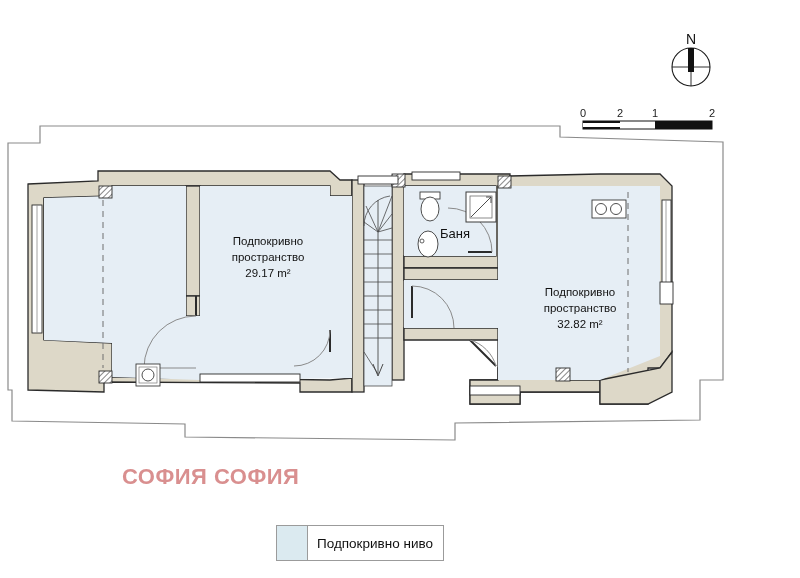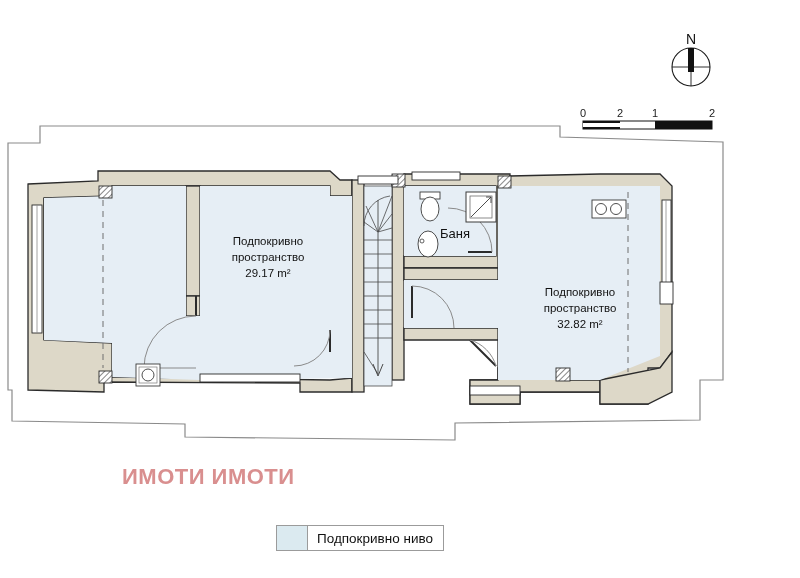--- a/index.html
+++ b/index.html
@@ -58,21 +58,21 @@
     font-size: 22px;
     font-weight: bold;
     letter-spacing: 0.5px;
     color: #d98f8f;
     white-space: nowrap;
   }
   .legend-box {
     position: absolute;
     left: 276px;
     top: 525px;
-    height: 26px;
+    height: 36px;
     display: flex;
     align-items: stretch;
     border: 1px solid #9b9b9b;
     background: #ffffff;
     box-sizing: border-box;
   }
   .legend-swatch {
     width: 30px;
     background: #dbeaf0;
     border-right: 1px solid #9b9b9b;
@@ -283,20 +283,20 @@
       <text class="scale-num" x="712" y="117">2</text>
 
       <rect x="583" y="121" width="129" height="8" fill="#ffffff" stroke="#111111" stroke-width="1"></rect>
       <rect x="583" y="121" width="37" height="8" fill="#111111"></rect>
       <rect x="655" y="121" width="57" height="8" fill="#111111"></rect>
       <rect x="583" y="123" width="37" height="4" fill="#ffffff"></rect>
     </g>
 
   </svg>
 
-  <div class="watermark-text">ИМОТИ ИМОТИ</div>
+  <div class="watermark-text">СОФИЯ СОФИЯ</div>
 
   <div class="legend-box">
     <div class="legend-swatch"></div>
     <div class="legend-label">Подпокривно ниво</div>
   </div>
 
 </div>
 
 </body></html>

